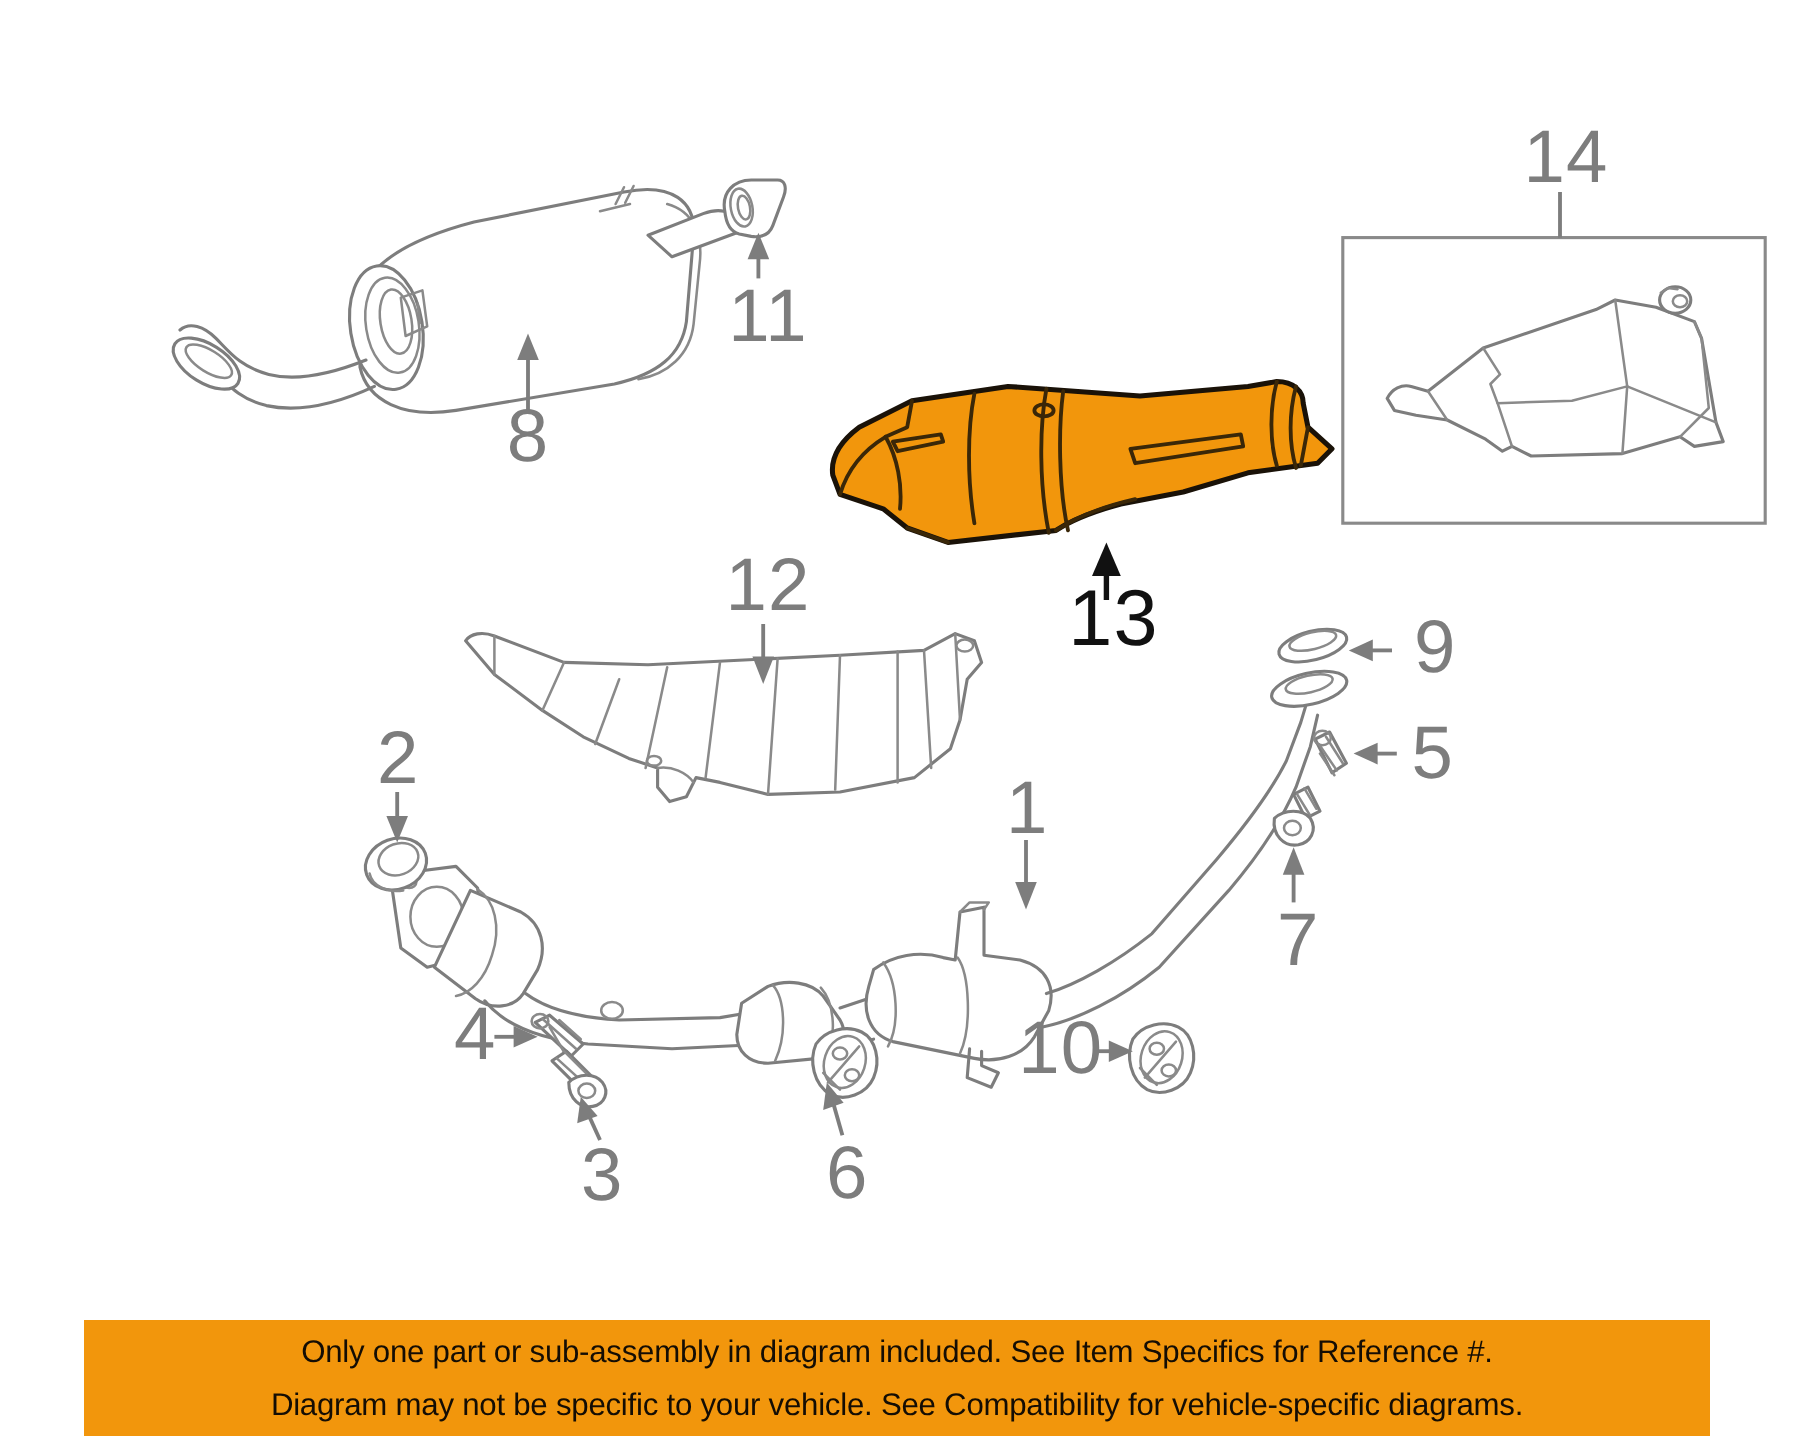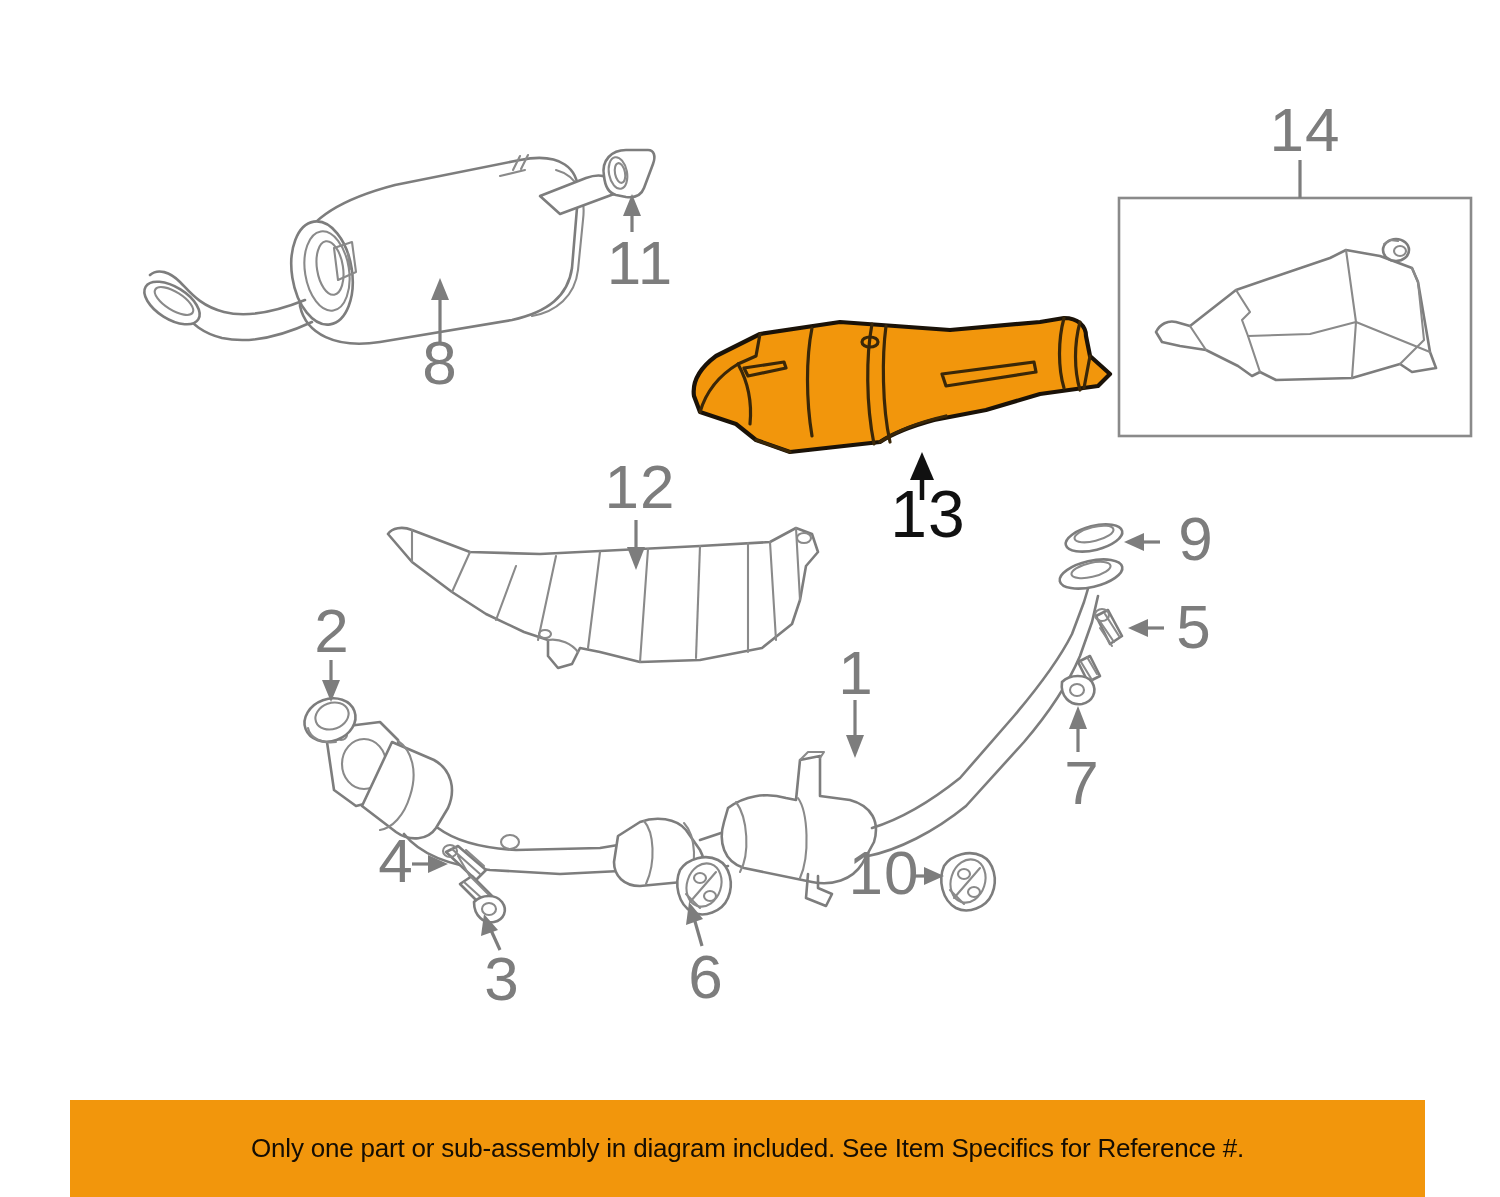--- a/index.html
+++ b/index.html
@@ -410,15 +410,16 @@
     <g>
       <line class="lead-line highlighted" x1="922" y1="500" x2="922" y2="472"></line>
       <polygon class="arrow-head highlighted" points="922,452 910,480 934,480"></polygon>
       <text class="callout-label highlighted" x="928" y="520">13</text>
     </g>
 
   </svg>
 
   <div id="footer-banner">
     <div class="banner-line">Only one part or sub-assembly in diagram included. See Item Specifics for Reference #.</div>
+    <div class="banner-line">Diagram may not be specific to your vehicle. See Compatibility for vehicle-specific diagrams.</div>
   </div>
 
 </div>
 
 </body></html>

